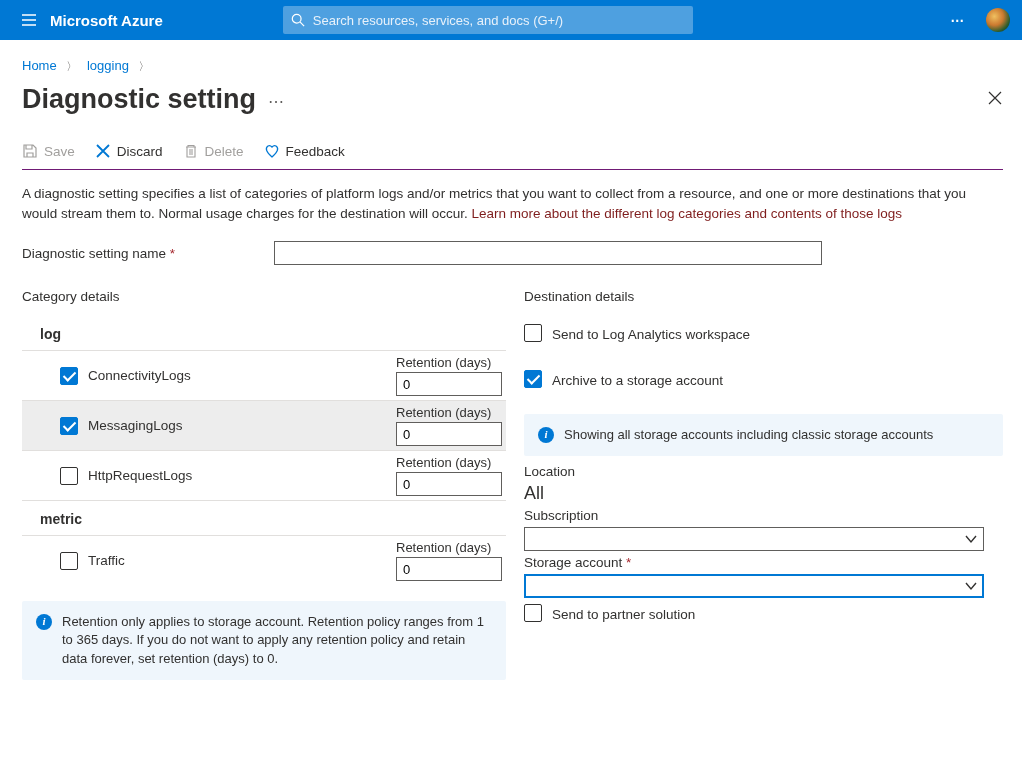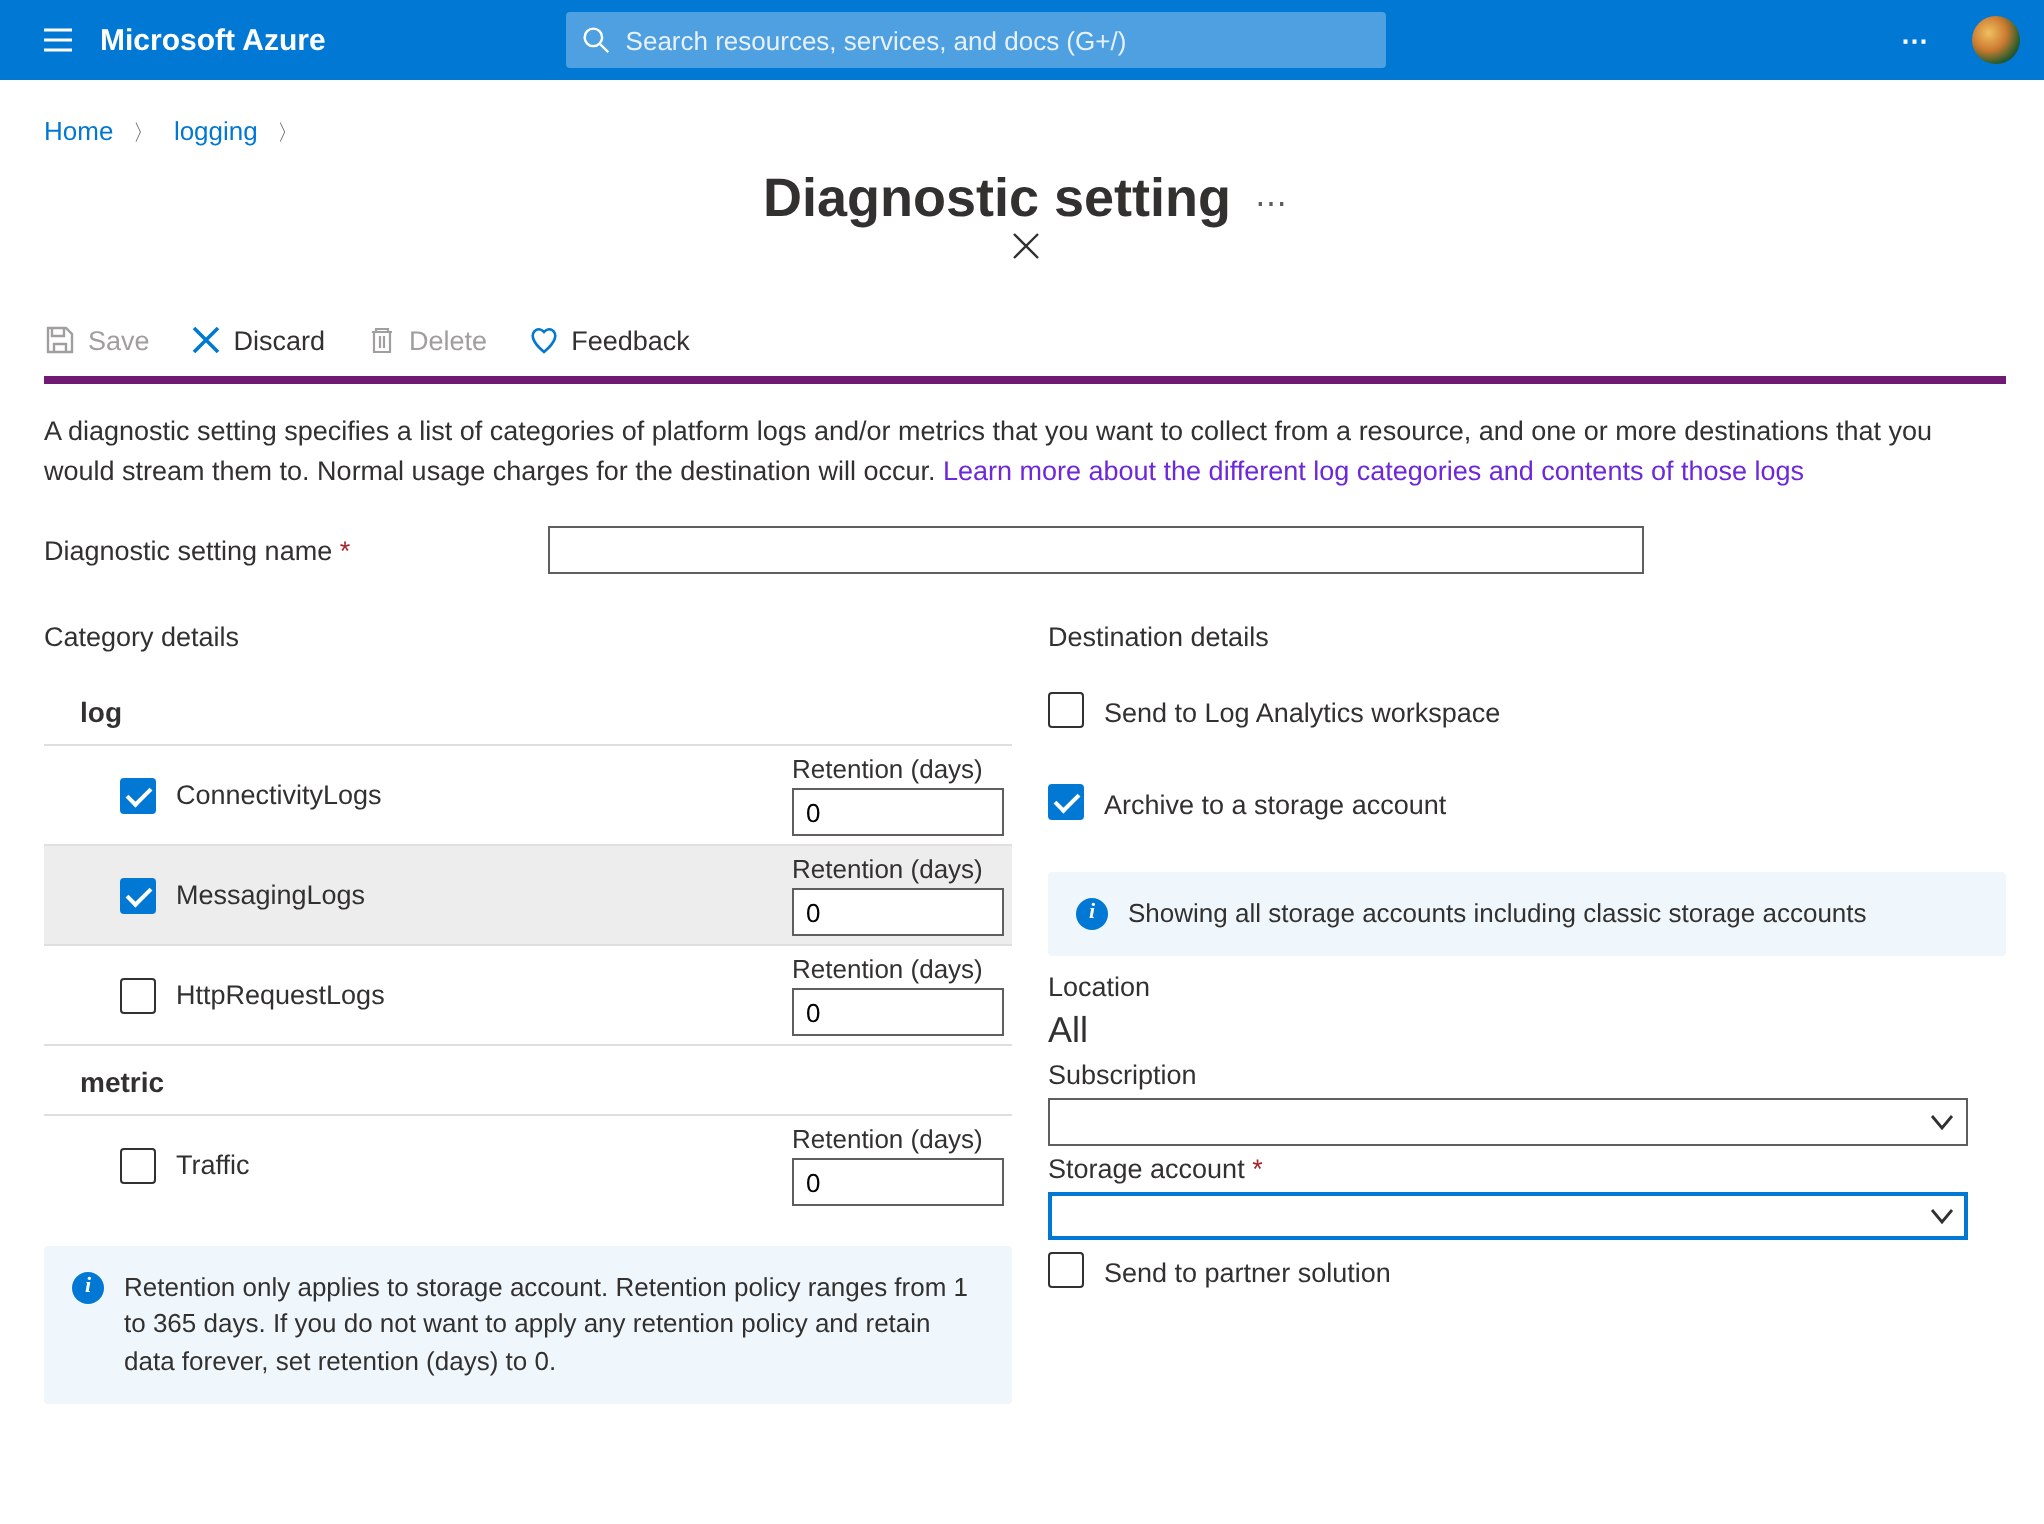--- a/index.html
+++ b/index.html
@@ -18,36 +18,36 @@
     .avatar { width: 24px; height: 24px; border-radius: 50%; background: radial-gradient(circle at 35% 35%, #f0c060 0%, #cc7a30 40%, #2c5e2c 70%, #0a1a40 100%); cursor:pointer; }
 
     .page { padding: 18px 19px 0 22px; }
 
     
     .breadcrumbs { font-size: 13px; color: #0078d4; margin-bottom: 10px; }
     .breadcrumbs a { color: #0078d4; text-decoration: none; cursor:pointer; }
     .breadcrumbs .chev { color: #605e5c; margin: 0 6px; font-size: 11px; }
 
     
-    .title-row { display:flex; align-items: center; justify-content: space-between; margin-bottom: 28px; flex-direction: column;}
+    .title-row { display:flex; align-items: center; justify-content: space-between; margin-bottom: 28px;}
     .title-left { display:flex; align-items: center;}
     .page-title { font-size: 27px; font-weight: 600; margin-right: 12px; }
     .ellipsis-btn { color:#605e5c; font-size:16px; cursor:pointer; position: relative; top: 2px;}
     .close-blade { cursor:pointer; }
 
     
-    .toolbar { display:flex; align-items:center; gap: 20px; padding-bottom: 10px; border-bottom: 4px solid #701a75; margin-bottom: 14px;}
+    .toolbar { display:flex; align-items:center; gap: 20px; padding-bottom: 10px; border-bottom: 1px solid #701a75; margin-bottom: 14px;}
     .tbtn { display:flex; align-items:center; gap:6px; font-size: 13.5px; cursor:pointer;}
     .tbtn.disabled { color: #a19f9d; cursor: default;}
     .tbtn svg { width:16px; height:16px; }
     .tbtn .blue-icon { color: #0078d4; }
     .tbtn.disabled svg { color: #a19f9d;}
 
     .description { font-size: 13.5px; line-height: 1.45; margin-bottom: 18px; max-width: 960px;}
-    .description .link { color: #6d28d9; cursor:pointer; }
+    .description .link { color: #7f1d1d; cursor:pointer; }
 
     .form-row-name { display:flex; align-items: center; margin-bottom: 24px; }
     .form-row-name label { width: 252px; font-size: 13.5px;}
     .form-row-name input { width: 548px; height: 24px; border: 1px solid #605e5c; padding: 2px 6px; font-size: 13px; }
     .required { color: #a4262c; }
 
     .two-col { display:flex; gap: 18px;}
     .left-col { flex: 0 0 484px; }
     .right-col { flex: 1; }
 

